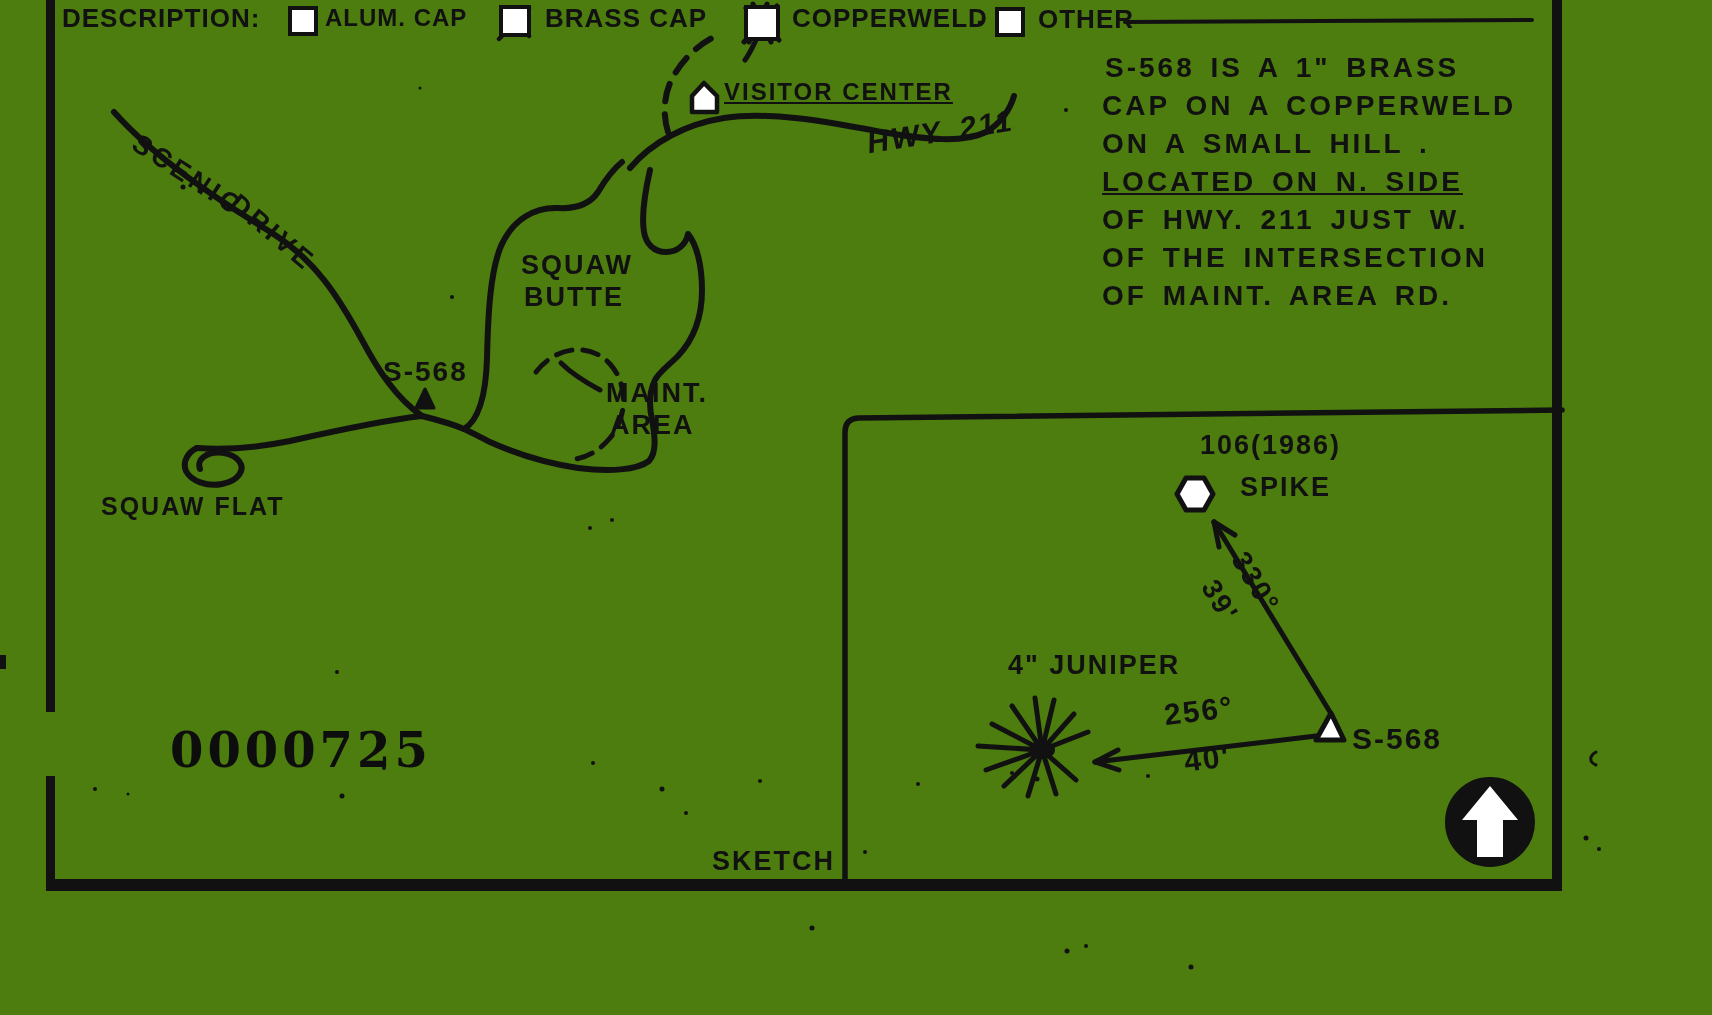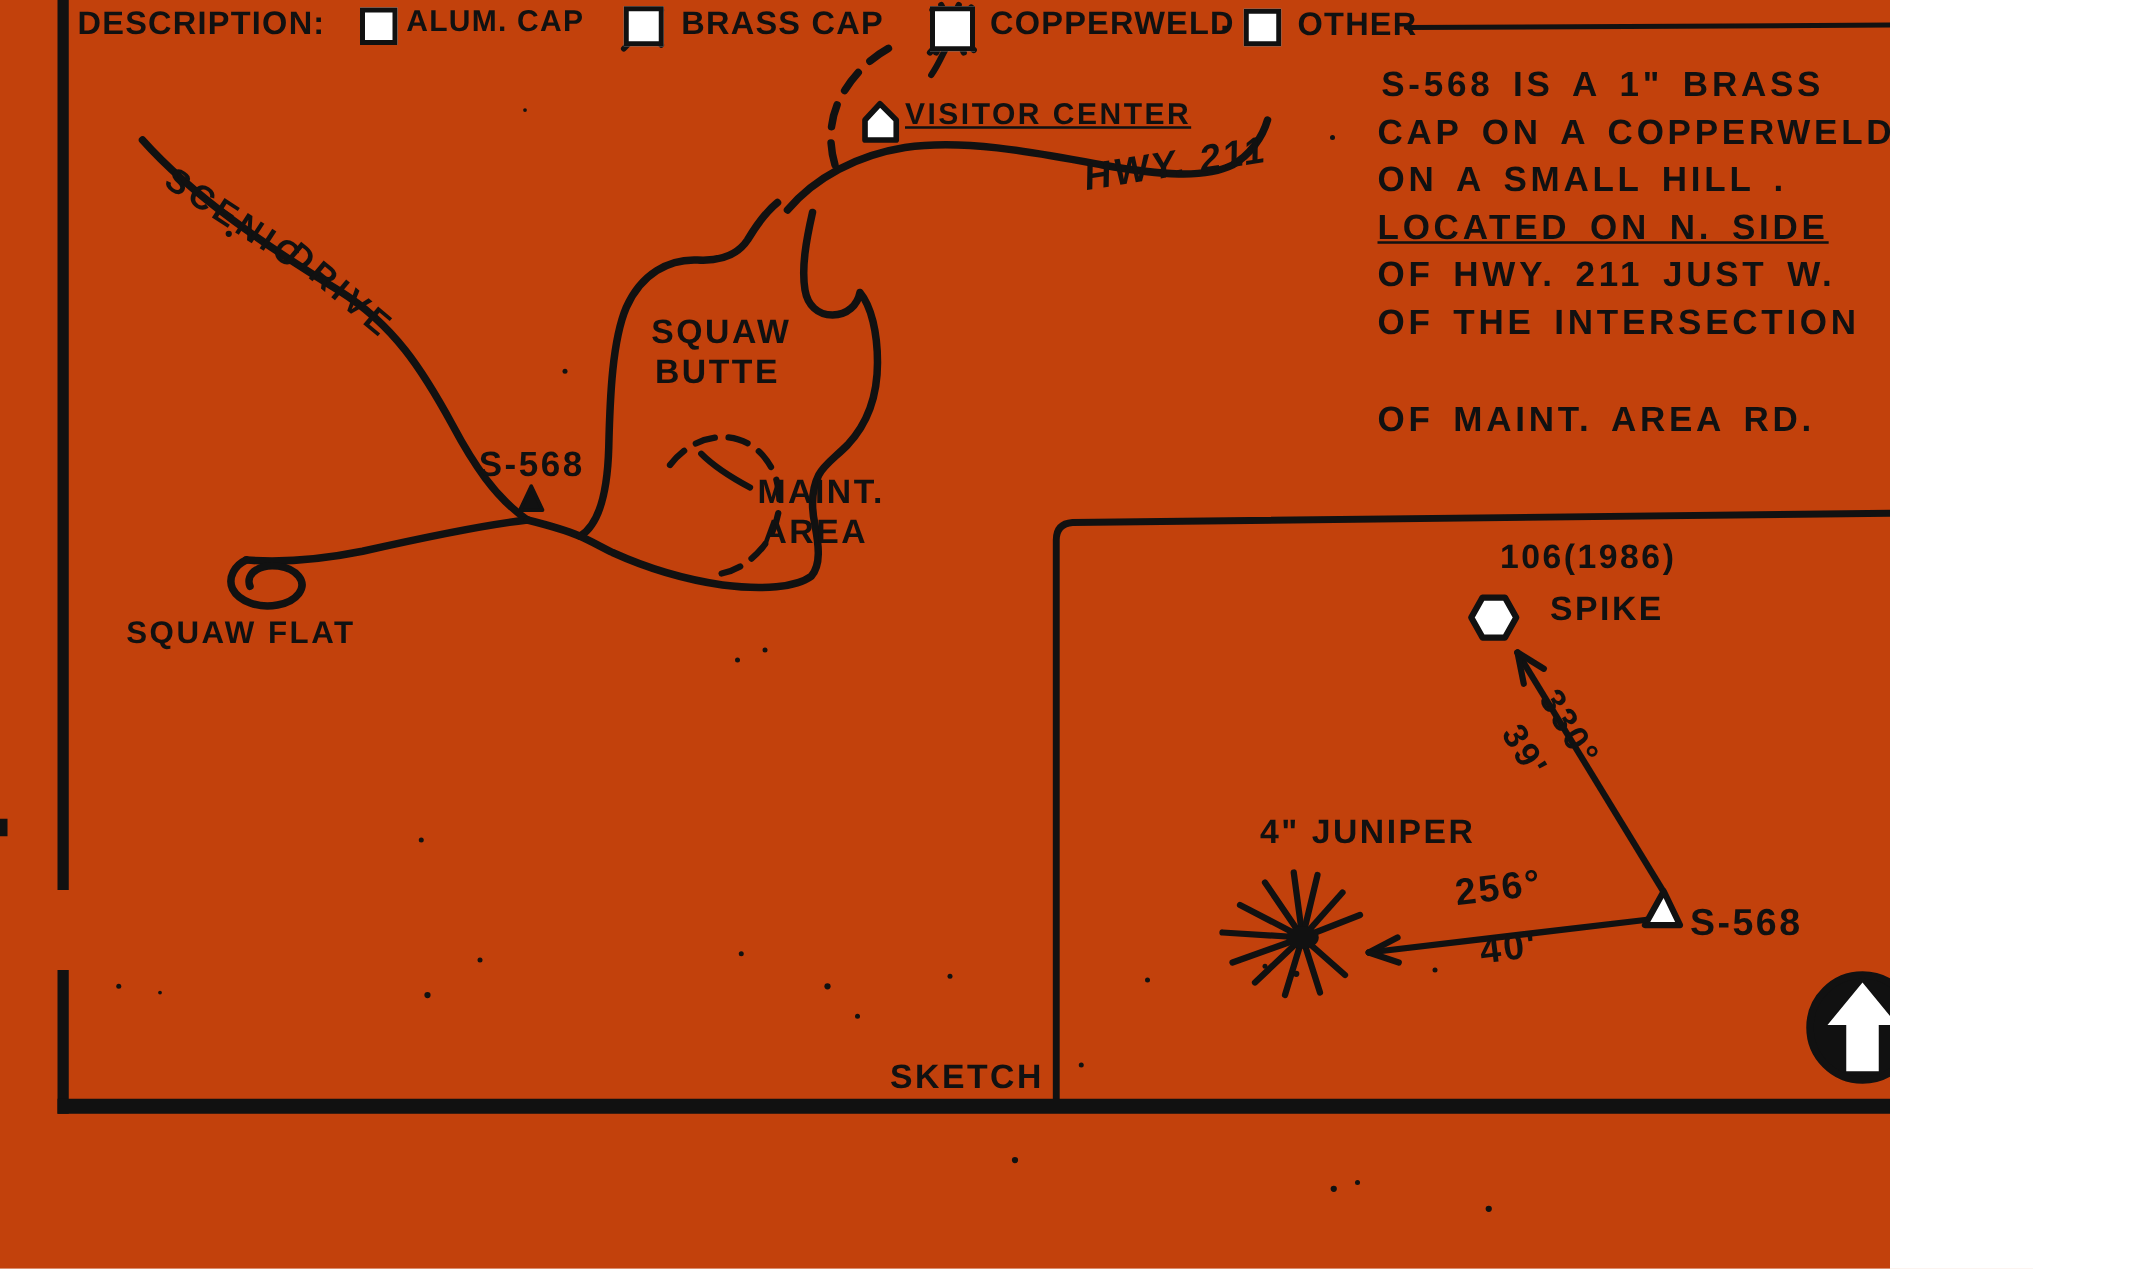--- a/index.html
+++ b/index.html
@@ -1,16 +1,16 @@
 <!DOCTYPE html>
 <html><head>
 <meta charset="utf-8">
 <style>
   html,body{margin:0;padding:0;background:#fff;}
-  #page{position:relative;width:1512px;height:1015px;background:#c2410c;overflow:hidden;
+  #page{position:relative;width:1712px;height:1015px;background:#4d7c0f;overflow:hidden;
         font-family:"Liberation Sans",sans-serif;color:#111;}
   .abs{position:absolute;white-space:nowrap;}
   .hw{font-weight:700;color:#111;letter-spacing:2px;}
   .form-font{font-weight:700;color:#111;letter-spacing:1px;}
   .bar{position:absolute;background:#111;}
   .cbox{position:absolute;border:4px solid #111;background:#fff;}
   .note-line{position:absolute;font-weight:700;font-size:28px;letter-spacing:3px;word-spacing:5px;white-space:nowrap;}
   .stamp{font-family:"DejaVu Serif",serif;font-weight:700;font-size:48px;letter-spacing:4px;color:#0d0d0d;}
   svg{position:absolute;left:0;top:0;}
 </style>
@@ -154,21 +154,21 @@
     <span class="abs form-font" style="left:1038px;top:4px;font-size:26px;">OTHER</span>
   </div>
 
   <div>
     <div class="abs note-line" style="left:1105px;top:52px;">S-568 IS A 1" BRASS</div>
     <div class="abs note-line" style="left:1102px;top:90px;">CAP ON A COPPERWELD</div>
     <div class="abs note-line" style="left:1102px;top:128px;">ON A SMALL HILL .</div>
     <div class="abs note-line" style="left:1102px;top:166px;text-decoration:underline;">LOCATED ON N. SIDE</div>
     <div class="abs note-line" style="left:1102px;top:204px;text-align:right;">OF HWY. 211 JUST W.</div>
     <div class="abs note-line" style="left:1102px;top:242px;">OF THE INTERSECTION</div>
-    <div class="abs note-line" style="left:1102px;top:280px;margin-top:40px;">OF MAINT. AREA RD.</div>
+    <div class="abs note-line" style="left:1102px;top:280px;">OF MAINT. AREA RD.</div>
   </div>
 
   <div>
     <span class="abs hw" style="left:143px;top:128px;font-size:27px;letter-spacing:4px;transform:rotate(33deg);transform-origin:left top;">SCENIC</span>
     <span class="abs hw" style="left:243px;top:188px;font-size:27px;letter-spacing:4px;transform:rotate(40deg);transform-origin:left top;">DRIVE</span>
     <span class="abs hw" style="left:724px;top:78px;font-size:24px;text-decoration:underline;">VISITOR CENTER</span>
     <span class="abs hw" style="left:868px;top:126px;font-size:30px;transform:rotate(-9deg) skewX(-10deg);transform-origin:left top;">HWY. 211</span>
     <span class="abs hw" style="left:521px;top:250px;font-size:27px;">SQUAW</span>
     <span class="abs hw" style="left:524px;top:282px;font-size:27px;text-align:center;">BUTTE</span>
     <span class="abs hw" style="left:383px;top:356px;font-size:28px;">S-568</span>
@@ -181,15 +181,16 @@
     <span class="abs hw" style="left:1200px;top:430px;font-size:27px;">106(1986)</span>
     <span class="abs hw" style="left:1240px;top:472px;font-size:27px;">SPIKE</span>
     <span class="abs hw" style="left:1252px;top:546px;font-size:28px;transform:rotate(59deg);transform-origin:left top;">330°</span>
     <span class="abs hw" style="left:1222px;top:574px;font-size:28px;transform:rotate(59deg);transform-origin:left top;">39'</span>
     <span class="abs hw" style="left:1164px;top:694px;font-size:30px;transform:rotate(-7deg);">256°</span>
     <span class="abs hw" style="left:1184px;top:742px;font-size:30px;transform:rotate(-7deg);">40'</span>
     <span class="abs hw" style="left:1008px;top:650px;font-size:27px;">4" JUNIPER</span>
     <span class="abs hw" style="left:1352px;top:722px;font-size:30px;">S-568</span>
   </div>
 
+  <span class="abs stamp" style="left:170px;top:722px;">0000725</span>
   <span class="abs form-font" style="left:712px;top:846px;font-size:27px;letter-spacing:2px;">SKETCH</span>
 
 </div>
 
 </body></html>

